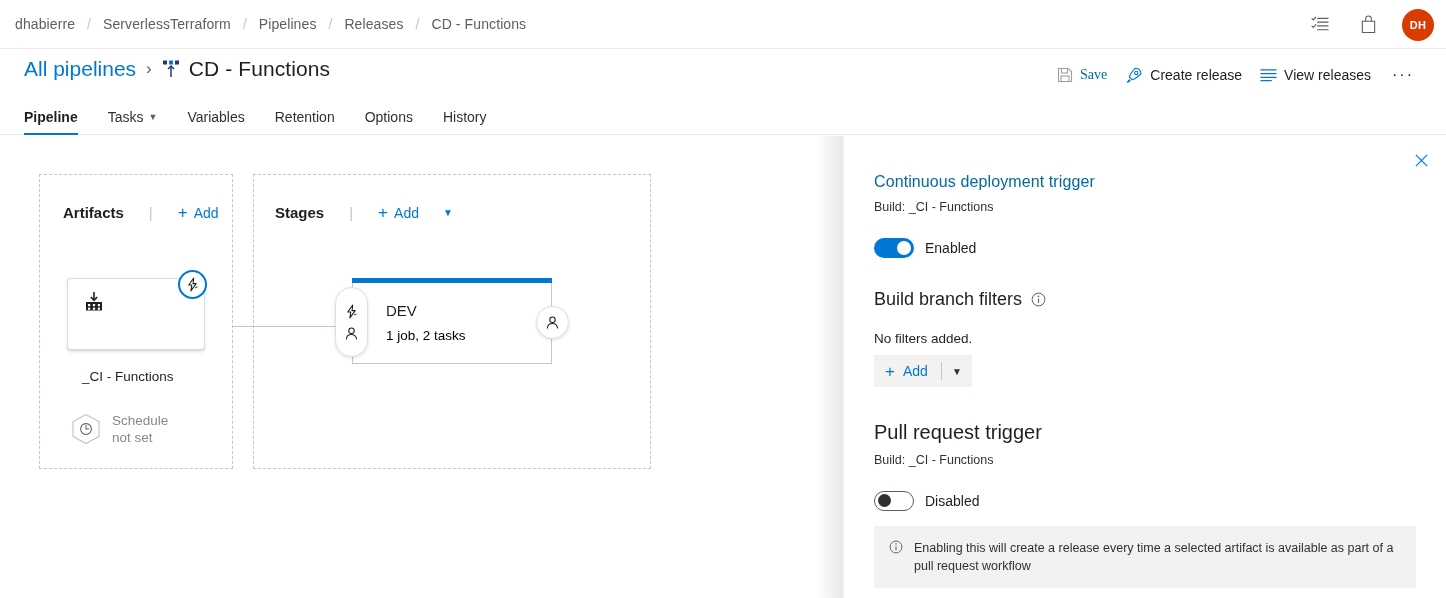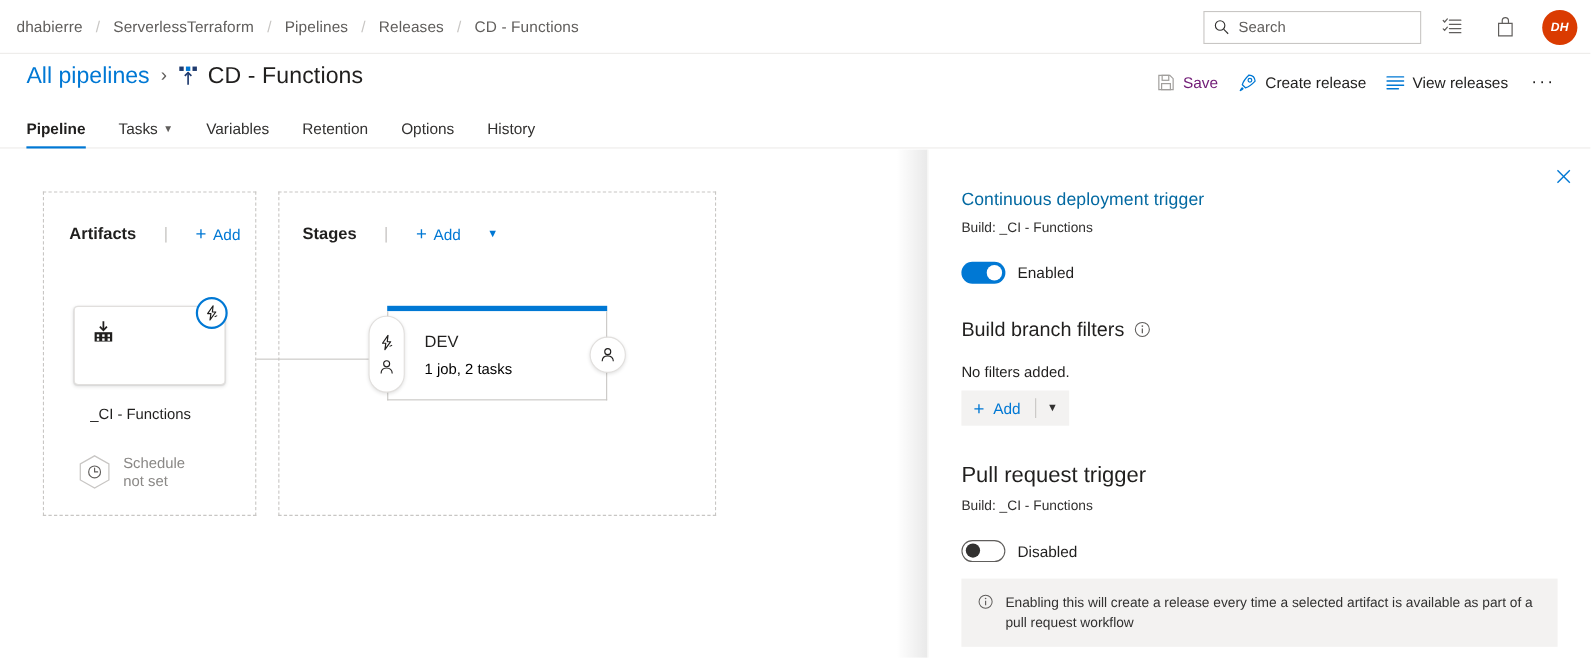--- a/index.html
+++ b/index.html
@@ -36,21 +36,21 @@
   }
   .searchbox .ph { font-size: 13.5px; color: #605e5c; }
   .icon-btn {
     width: 40px; height: 36px; display: flex; align-items: center;
     justify-content: center; margin-left: 8px;
   }
   .avatar {
     width: 32px; height: 32px; border-radius: 50%;
     background: #da3b01; color: #fff; font-size: 11px; font-weight: 700;
     display: flex; align-items: center; justify-content: center;
-    margin-left: 14px; letter-spacing: .3px; font-style: italic;
+    margin-left: 14px; letter-spacing: .3px;
   }
 
   
   .pagehead { position: absolute; top: 49px; left: 0; width: 1446px; height: 50px; }
   .head-left {
     position: absolute; left: 24px; top: 8px;
     display: flex; align-items: center; gap: 0;
   }
   .allpipes { font-size: 21px; color: #0078d4; font-weight: 400; }
   .head-chevron { font-size: 17px; color: #605e5c; margin: 0 10px; }
@@ -58,21 +58,21 @@
   .pagetitle { font-size: 21px; color: #201f1e; font-weight: 400; letter-spacing: .1px; }
 
   .head-right {
     position: absolute; right: 20px; top: 12px;
     display: flex; align-items: center; gap: 0;
   }
   .cmd {
     display: flex; align-items: center; gap: 7px;
     padding: 5px 9px; font-size: 14px; color: #201f1e; cursor: default;
   }
-  .cmd.disabled { color: #701a75; }
+  .cmd.disabled { color: #0369a1; font-family: Liberation Serif, serif; }
   .cmd .lbl { white-space: nowrap; }
   .cmd-ellipsis { padding: 5px 12px; font-size: 16px; color: #201f1e; letter-spacing: 2px; }
 
   
   .tabs {
     position: absolute; top: 99px; left: 0; width: 1446px; height: 36px;
     border-bottom: 1px solid #edebe9; display: flex; align-items: flex-end;
     padding-left: 24px;
   }
   .tab {
@@ -249,29 +249,20 @@
       <span class="crumb">ServerlessTerraform</span>
       <span class="crumb-sep">/</span>
       <span class="crumb">Pipelines</span>
       <span class="crumb-sep">/</span>
       <span class="crumb">Releases</span>
       <span class="crumb-sep">/</span>
       <span class="crumb last">CD - Functions</span>
     </div>
 
     <div class="topright">
-      <div class="searchbox">
-        <span>
-          <svg width="15" height="15" viewBox="0 0 16 16">
-            <circle cx="6.6" cy="6.6" r="4.6" fill="none" stroke="#323130" stroke-width="1.1"></circle>
-            <line x1="10" y1="10.2" x2="14.4" y2="14.6" stroke="#323130" stroke-width="1.1"></line>
-          </svg>
-        </span>
-        <span class="ph">Search</span>
-      </div>
 
       <div class="icon-btn">
         <svg width="19" height="17" viewBox="0 0 20 18">
           <g stroke="#605e5c" stroke-width="1.2" fill="none" stroke-linecap="round">
             <line x1="7" y1="2.5" x2="18" y2="2.5"></line>
             <line x1="7" y1="6.5" x2="18" y2="6.5"></line>
             <line x1="7" y1="10.5" x2="18" y2="10.5"></line>
             <line x1="7" y1="14.5" x2="18" y2="14.5"></line>
             <path d="M1 2.8 L2.4 4.2 L5 1.2"></path>
             <path d="M1 10.8 L2.4 12.2 L5 9.2"></path>

